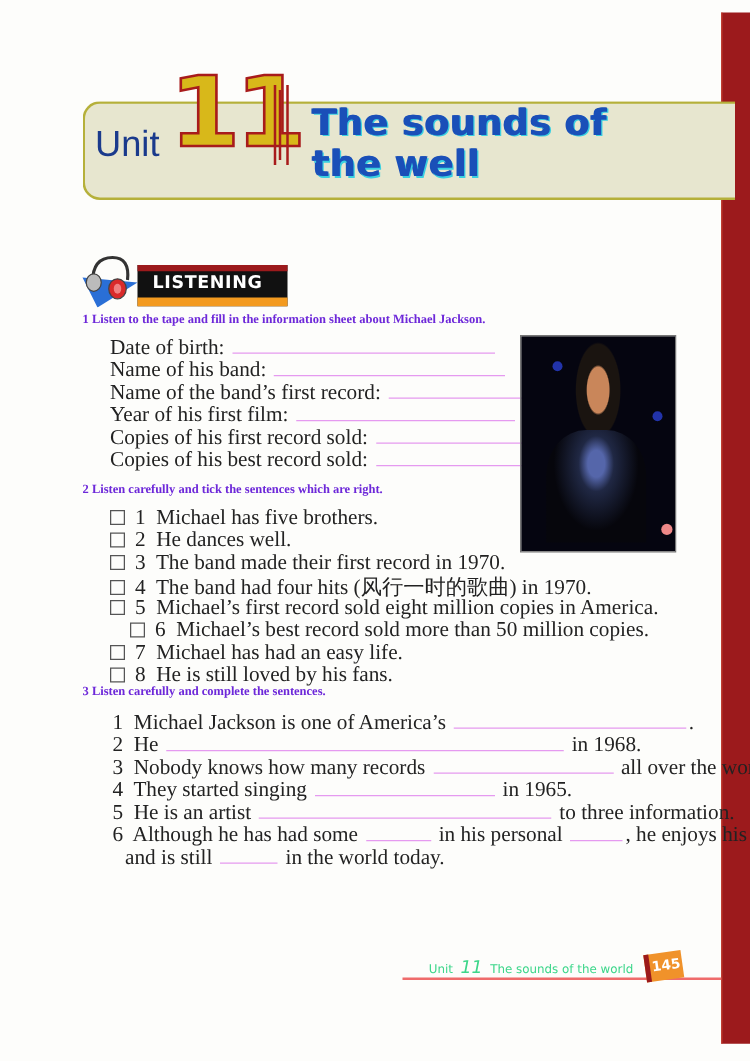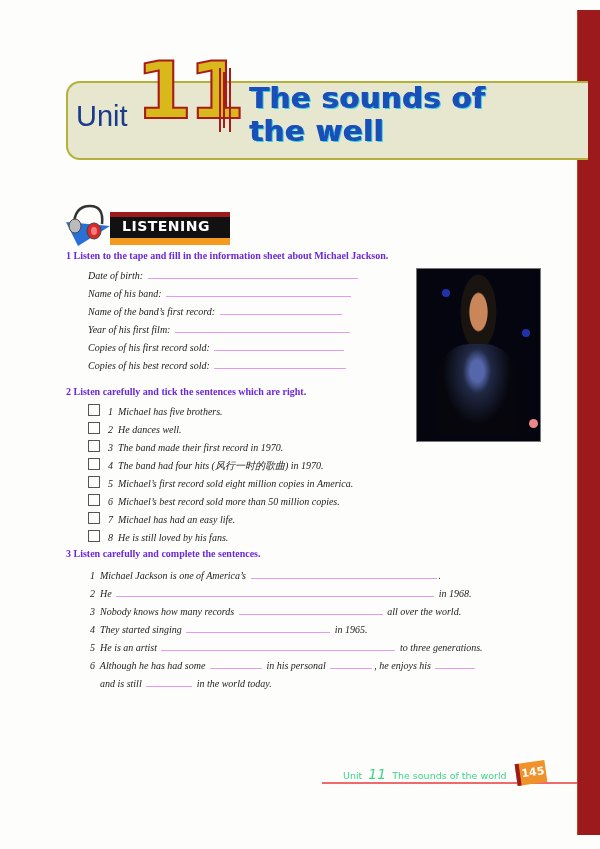--- a/index.html
+++ b/index.html
@@ -60,21 +60,21 @@
     font-size: 14px; color: #fff; letter-spacing: 0.5px;
   }
   .headphones { position: absolute; left: 0; top: 0; width: 48px; height: 42px; }
   
   .sec-title {
     position: absolute; left: 66px;
     font-family: Liberation Serif, serif; font-weight: bold;
     font-size: 10px; color: #6d28d9;
   }
   .line-item {
-    position: absolute; font-size: 10px; white-space: nowrap; color: #222; font-style: italic;
+    position: absolute; font-size: 17px; white-space: nowrap; color: #222;
   }
   .blank {
     display: inline-block; border-bottom: 1.5px solid #e59af0; height: 10px;
     vertical-align: baseline; margin: 0 2px;
   }
   .checkbox {
     display: inline-block; width: 10px; height: 10px; border: 1px solid #555;
     vertical-align: -1px; margin-right: 8px;
   }
   .photo {
@@ -178,21 +178,21 @@
 </div>
 <div class="line-item" style="left:88px; top:440px;">
   <span class="checkbox"></span><span>3</span>&nbsp; <span>The band made their first record in 1970.</span>
 </div>
 <div class="line-item" style="left:88px; top:458px;">
   <span class="checkbox"></span><span>4</span>&nbsp; <span>The band had four hits (风行一时的歌曲) in 1970.</span>
 </div>
 <div class="line-item" style="left:88px; top:476px;">
   <span class="checkbox"></span><span>5</span>&nbsp; <span>Michael’s first record sold eight million copies in America.</span>
 </div>
-<div class="line-item" style="left:88px; top:494px;">
+<div class="line-item" style="left:104px; top:494px;">
   <span class="checkbox"></span><span>6</span>&nbsp; <span>Michael’s best record sold more than 50 million copies.</span>
 </div>
 <div class="line-item" style="left:88px; top:512px;">
   <span class="checkbox"></span><span>7</span>&nbsp; <span>Michael has had an easy life.</span>
 </div>
 <div class="line-item" style="left:88px; top:530px;">
   <span class="checkbox"></span><span>8</span>&nbsp; <span>He is still loved by his fans.</span>
 </div>
 
 <div class="sec-title" style="top:548px;text-align:right;">3  Listen carefully and complete the sentences.</div>
@@ -207,21 +207,21 @@
 <div class="line-item" style="left:90px; top:604px;">
   <span>3</span>&nbsp; <span>Nobody knows how many records</span>
   <span class="blank" style="width:144px;"></span> <span>all over the world.</span>
 </div>
 <div class="line-item" style="left:90px; top:622px;">
   <span>4</span>&nbsp; <span>They started singing</span>
   <span class="blank" style="width:144px;"></span> <span>in 1965.</span>
 </div>
 <div class="line-item" style="left:90px; top:640px;">
   <span>5</span>&nbsp; <span>He is an artist</span>
-  <span class="blank" style="width:234px;"></span> <span>to three generations.</span>
+  <span class="blank" style="width:234px;"></span> <span>to three information.</span>
 </div>
 <div class="line-item" style="left:90px; top:658px;">
   <span>6</span>&nbsp; <span>Although he has had some</span>
   <span class="blank" style="width:52px;"></span> <span>in his personal</span>
   <span class="blank" style="width:42px;"></span><span>, he enjoys his</span>
   <span class="blank" style="width:40px;"></span>
 </div>
 <div class="line-item" style="left:100px; top:676px;">
   <span>and is still</span>
   <span class="blank" style="width:46px;"></span> <span>in the world today.</span>

